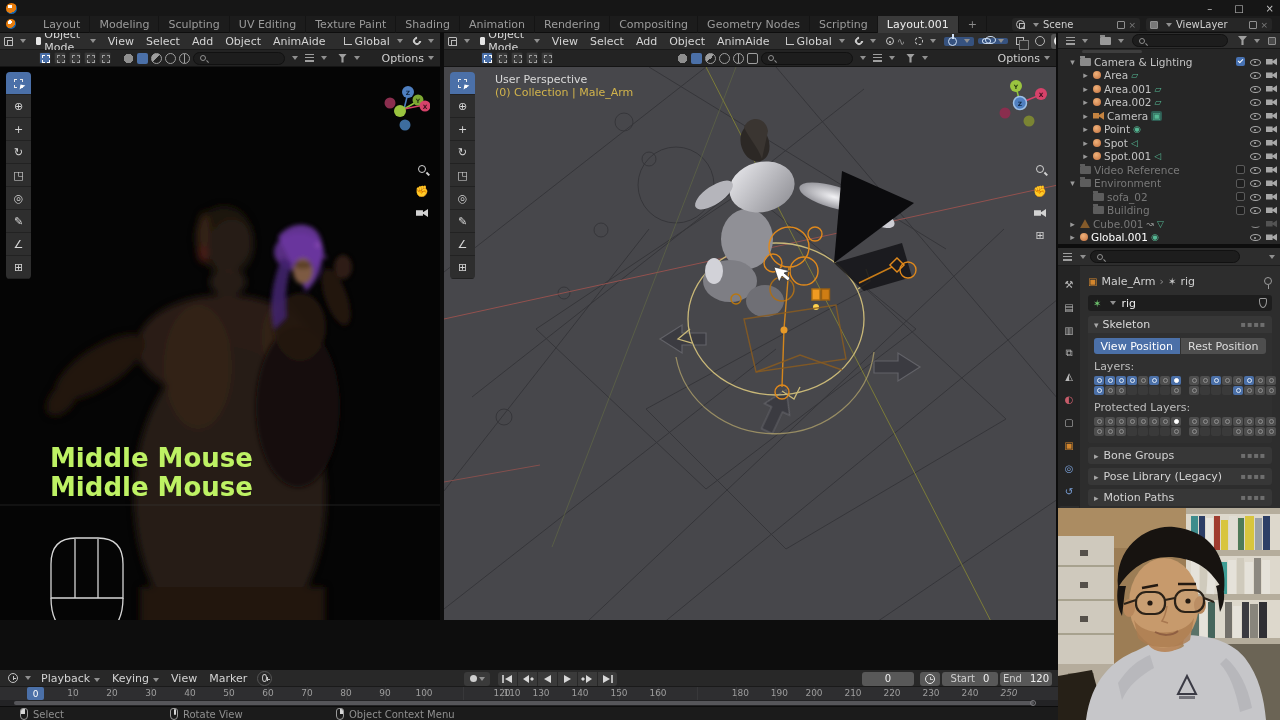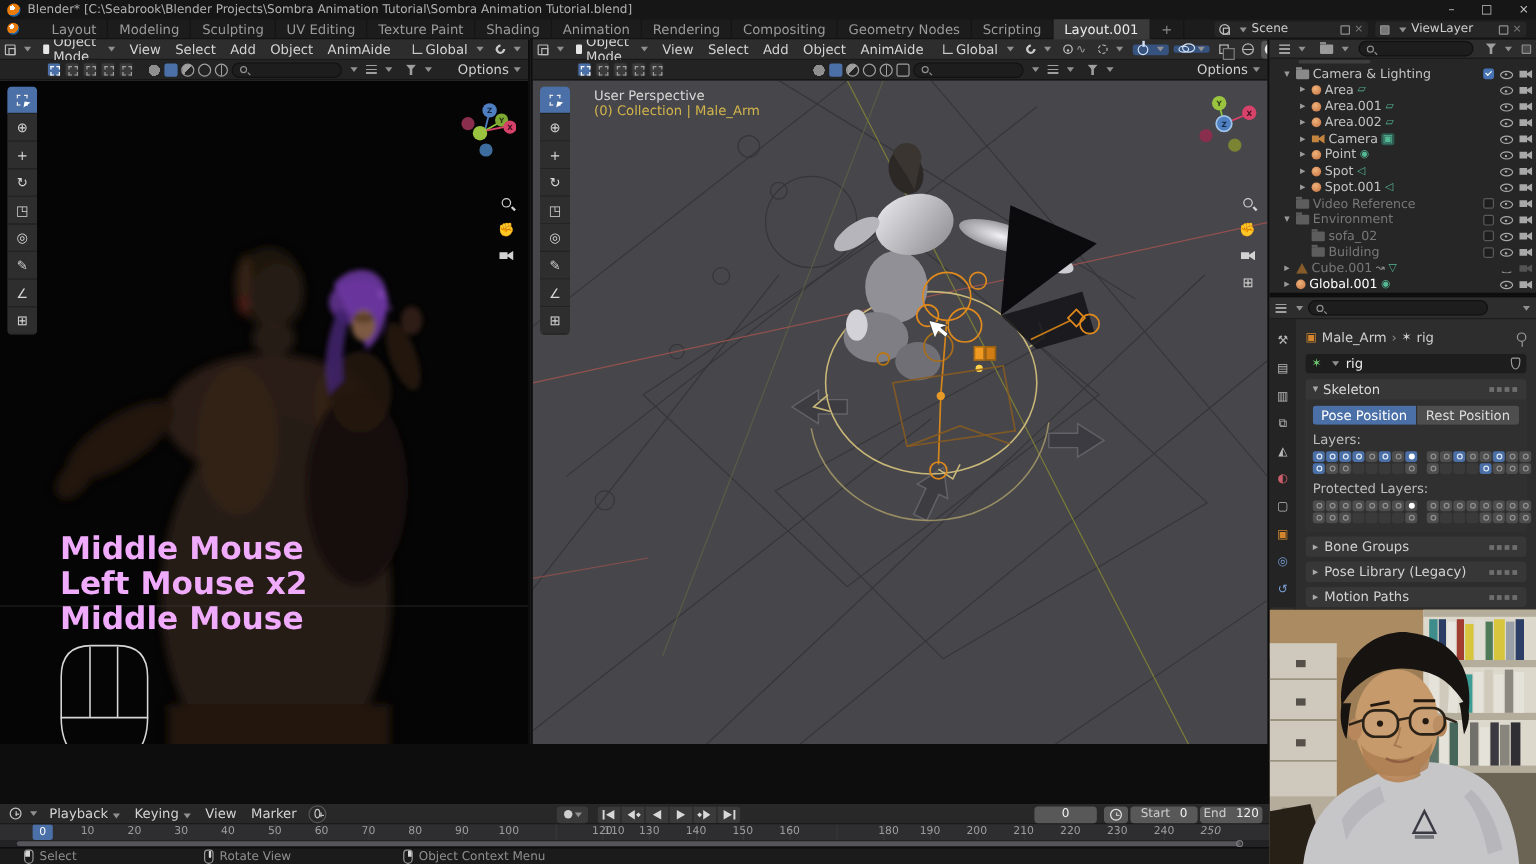--- a/index.html
+++ b/index.html
@@ -71,21 +71,21 @@
   .options-w{position:absolute;right:6px;display:flex;align-items:center;color:#d0d0d0;}
   
   .tool-col{position:absolute;width:25px;border-radius:4px;overflow:hidden;}
   .tool-btn{width:25px;height:23px;background:#2e2e2e;border-bottom:1px solid #222;display:flex;align-items:center;justify-content:center;color:#d6d6d6;font-size:11px;}
   .tool-btn.active{background:#4b70a8;color:#fff;}
   .box-glyph{width:9px;height:9px;border:1px dashed #eaeaea;position:relative;}
   .box-glyph::after{content:"";position:absolute;right:-3px;bottom:-3px;width:0;height:0;border-left:5px solid #fff;border-bottom:5px solid transparent;transform:rotate(10deg);}
   .vp-label{position:absolute;color:#d9d9d9;}
   .vp-label .ctx{color:#d2b44c;}
   
-  #overlay-lines{position:absolute;left:50px;top:411px;font-size:26px;font-weight:bold;color:#f0abfc;line-height:29px;letter-spacing:0;}
+  #overlay-lines{position:absolute;left:50px;top:411px;font-size:26px;font-weight:bold;color:#bef264;line-height:29px;letter-spacing:0;}
   
   #outliner{position:absolute;left:1058px;top:0;width:222px;height:213px;background:#262626;border-bottom:2px solid #0d0d0d;overflow:hidden;}
   #ol-header{position:absolute;left:0;top:0;width:222px;height:16px;background:#2d2d2d;border-bottom:1px solid #181818;display:flex;align-items:center;gap:4px;padding:0 4px;}
   .ol-row{position:relative;height:13.5px;display:flex;align-items:center;color:#c4c4c4;font-size:10.5px;gap:3px;white-space:nowrap;}
   .ol-row.dim{color:#787878;}
   .ol-row.dim .oc{opacity:.55;}
   .ol-row.selected{color:#ffffff;}
   .ol-exp{width:9px;color:#9a9a9a;font-size:9px;text-align:center;flex:0 0 9px;}
   .oc-coll{width:11px;height:8px;background:#8a8a8a;border-radius:1px;position:relative;flex:0 0 11px;}
   .oc-coll::before{content:"";position:absolute;top:-2px;left:0;width:5px;height:2px;background:#8a8a8a;}
@@ -176,21 +176,20 @@
   .magbig{width:8px;height:8px;border:1.5px solid #d2d2d2;border-radius:50%;position:relative;}
   .magbig::after{content:"";position:absolute;left:6.5px;top:6.5px;width:4px;height:1.5px;background:#d2d2d2;transform:rotate(45deg);}
   .ico-camv{width:12px;height:8px;background:#d2d2d2;clip-path:polygon(0 15%,58% 15%,58% 40%,100% 0,100% 100%,58% 60%,58% 85%,0 85%);}
   .handg{font-size:11px;color:#d2d2d2;}
 </style>
 </head>
 <body>
 
 <div id="titlebar">
   <span class="blogo"></span>
-  <span>Blender* [C:\Seabrook\Blender Projects\Sombra Animation Tutorial\Sombra Animation Tutorial.blend]</span>
   <div id="win-controls">
     <span>–</span>
     <span>□</span>
     <span>×</span>
   </div>
 </div>
 
 <div id="menubar">
   <span class="blogo" style="width:10px;height:10px;"></span>
   <div id="mb-tabs">
@@ -379,21 +378,20 @@
           <span class="magbig"></span>
         </span>
       <span class="nav-ic handg">✊</span>
       <span class="nav-ic">
           <span class="ico-camv"></span>
         </span>
     </div>
 
     <div id="overlay-lines">
         <div>Middle Mouse</div>
-        <div>Left Mouse x2</div>
         <div>Middle Mouse</div>
       </div>
     <svg class="abs" style="left:48px;top:503px;" width="78" height="104" viewBox="0 0 78 104">
       <g fill="none" stroke="#d6d6d6" stroke-width="1.3">
         <path d="M3,62 L3,28 Q3,2 28,2 L50,2 Q75,2 75,28 L75,62 Z"></path>
         <path d="M3,62 C3,89 17,102 39,102 C61,102 75,89 75,62"></path>
         <line x1="27" y1="3" x2="27" y2="62"></line>
         <line x1="50" y1="3" x2="50" y2="62"></line>
       </g>
     </svg>
@@ -834,21 +832,21 @@
         <span class="shield"></span>
       </div>
       <div class="panel">
         <div class="panel-h">
           <span class="carr">▾</span>
             <span>Skeleton</span>
             <span class="dots">▪▪▪▪</span>
         </div>
         <div class="panel-b">
           <div class="seg">
-            <div class="on">Pose Position</div>
+            <div class="on">View Position</div>
             <div>Rest Position</div>
           </div>
           <div class="lay-label">Layers:</div>
           <div class="lgrid" id="layers-grid">
               <span class="lgroup">
                 <span class="lrow">
                   <span class="lb on"></span>
                   <span class="lb on"></span>
                   <span class="lb on"></span>
                   <span class="lb on"></span>
@@ -1158,21 +1156,21 @@
         <div class="tick" style="left: 567px;">140</div>
         <div class="tickline" style="left: 619px;"></div>
         <div class="tick" style="left: 606px;">150</div>
         <div class="tickline" style="left: 658px;"></div>
         <div class="tick" style="left: 645px;">160</div>
         <div class="tickline" style="left: 697px;"></div>
         <div class="tick" style="left: 684px; margin-top: 20px;">170</div>
         <div class="tickline" style="left: 736px;"></div>
         <div class="tick" style="left: 723px; text-align: right;">180</div>
         <div class="tickline" style="left: 775px;"></div>
-        <div class="tick" style="left: 762px;">190</div>
+        <div class="tick" style="left: 762px; text-align: right;">190</div>
         <div class="tickline" style="left: 814px;"></div>
         <div class="tick" style="left: 801px;">200</div>
         <div class="tickline" style="left: 853px;"></div>
         <div class="tick" style="left: 840px;">210</div>
         <div class="tickline" style="left: 892px;"></div>
         <div class="tick" style="left: 879px;">220</div>
         <div class="tickline" style="left: 931px;"></div>
         <div class="tick" style="left: 918px;">230</div>
         <div class="tickline" style="left: 970px;"></div>
         <div class="tick" style="left: 957px;">240</div>

